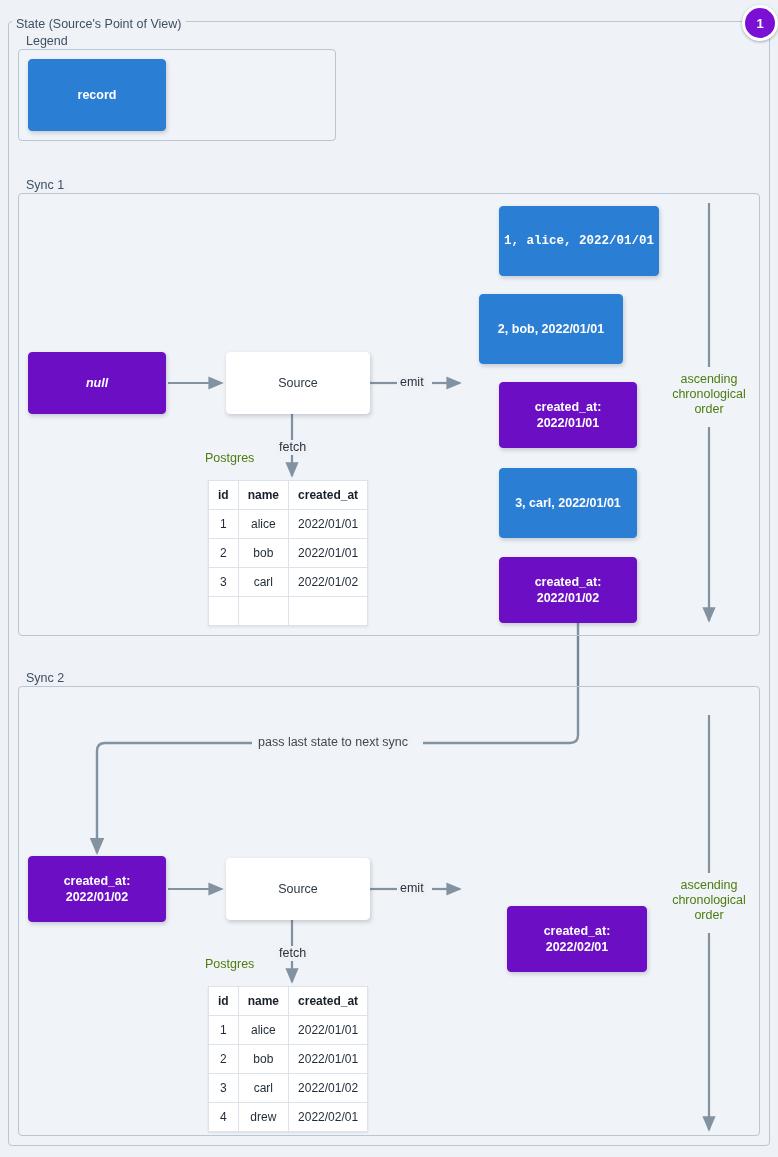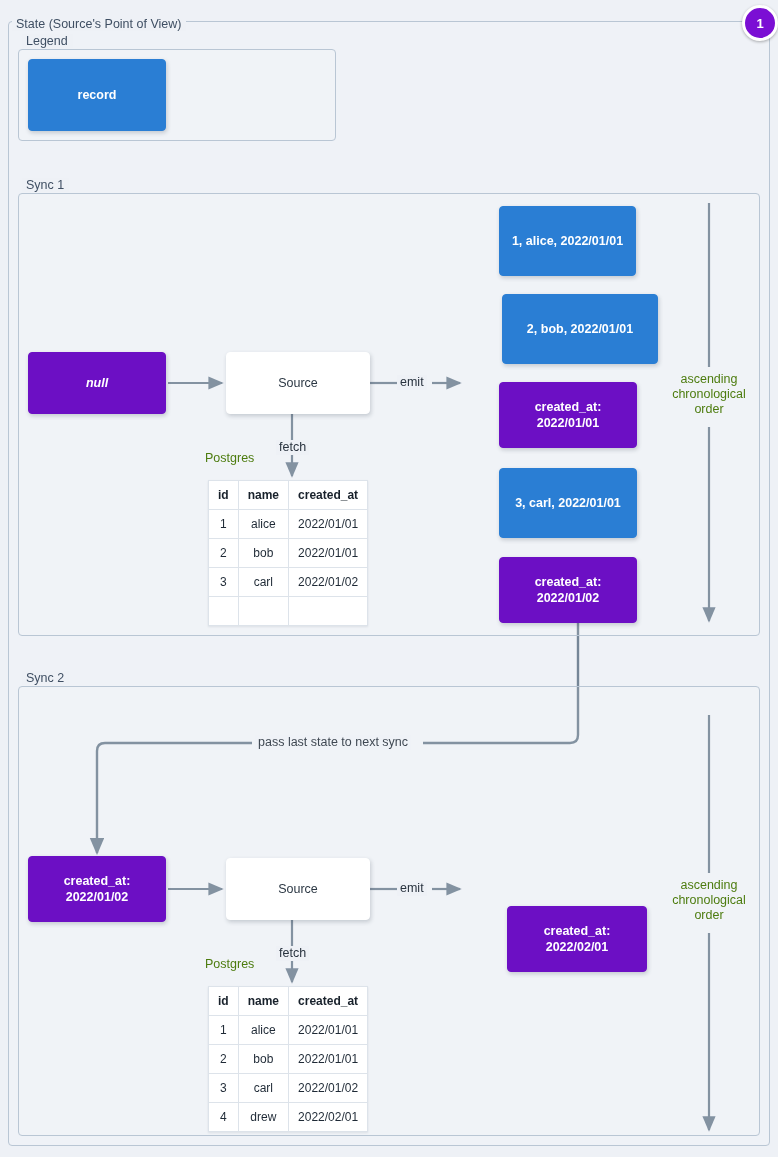--- a/index.html
+++ b/index.html
@@ -226,24 +226,24 @@
         <td>2022/01/02</td>
       </tr>
       <tr>
         <td></td>
         <td></td>
         <td></td>
       </tr>
     </tbody>
   </table>
 
-  <div class="node record" style="left:499px; top:206px; width:137px; height:70px;">
+  <div class="node record" style="left:499px; top:206px; width:160px; height:70px;font-family:Liberation Mono, monospace;">
     <span class="lines">1, alice, 2022/01/01</span>
   </div>
-  <div class="node record" style="left:502px; top:294px; width:156px; height:70px;">
+  <div class="node record" style="left:479px; top:294px; width:144px; height:70px;">
     <span class="lines">2, bob, 2022/01/01</span>
   </div>
   <div class="node state" style="left:499px; top:382px; width:138px; height:66px;">
     <span class="lines">created_at:
 2022/01/01</span>
   </div>
   <div class="node record" style="left:499px; top:468px; width:138px; height:70px;">
     <span class="lines">3, carl, 2022/01/01</span>
   </div>
   <div class="node state" style="left:499px; top:557px; width:138px; height:66px;">

